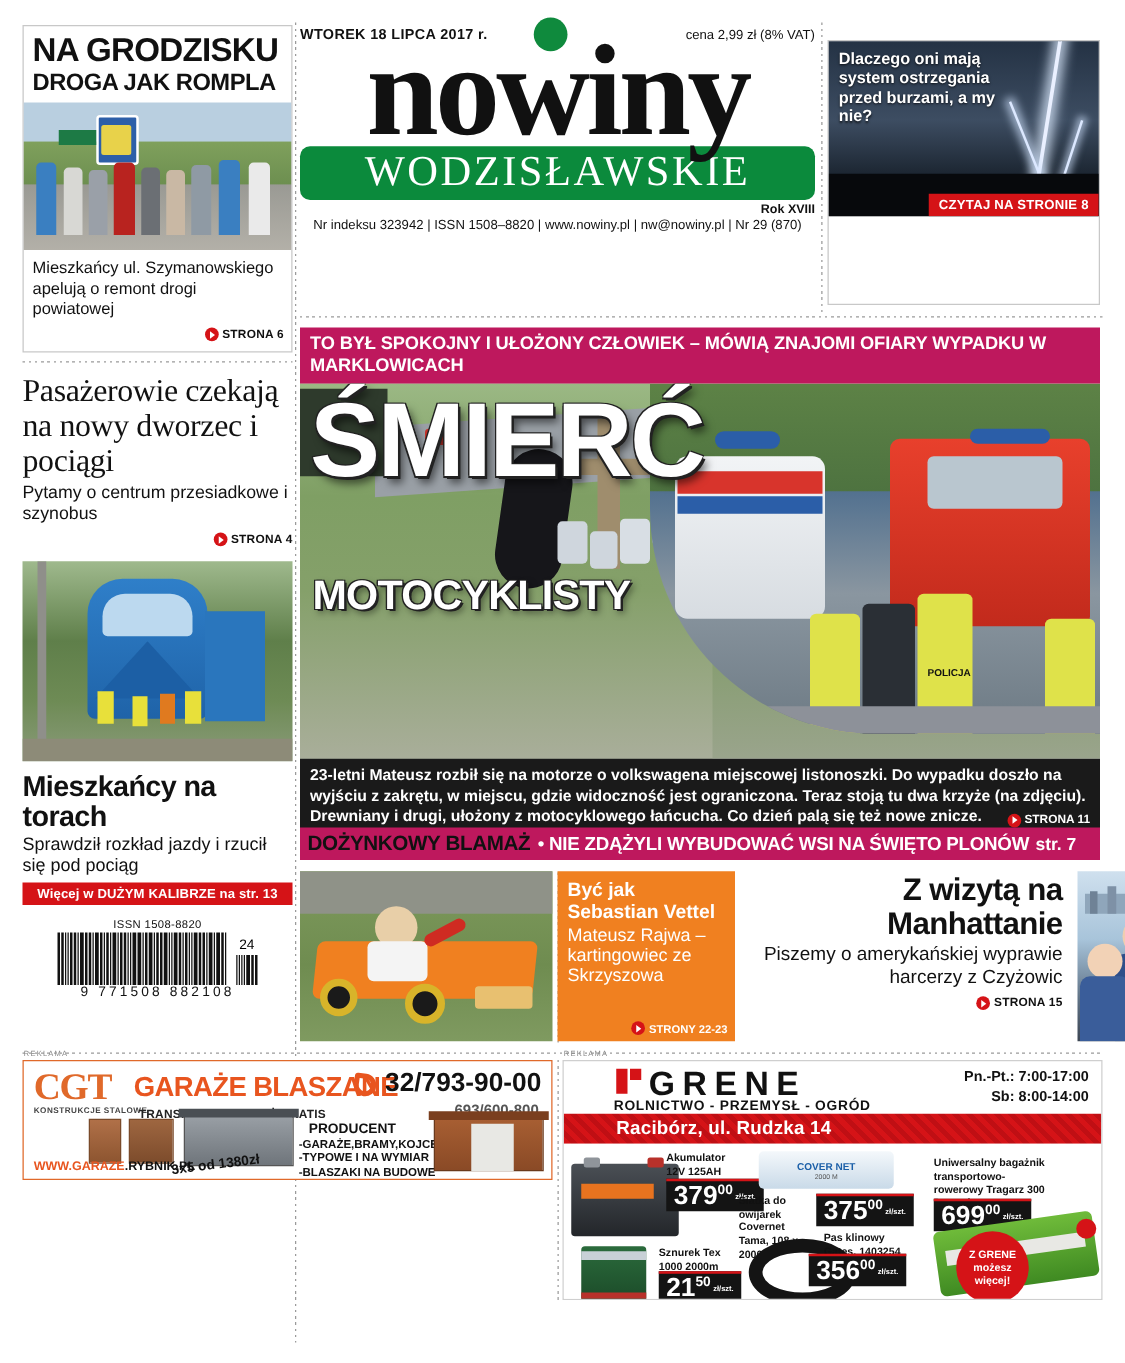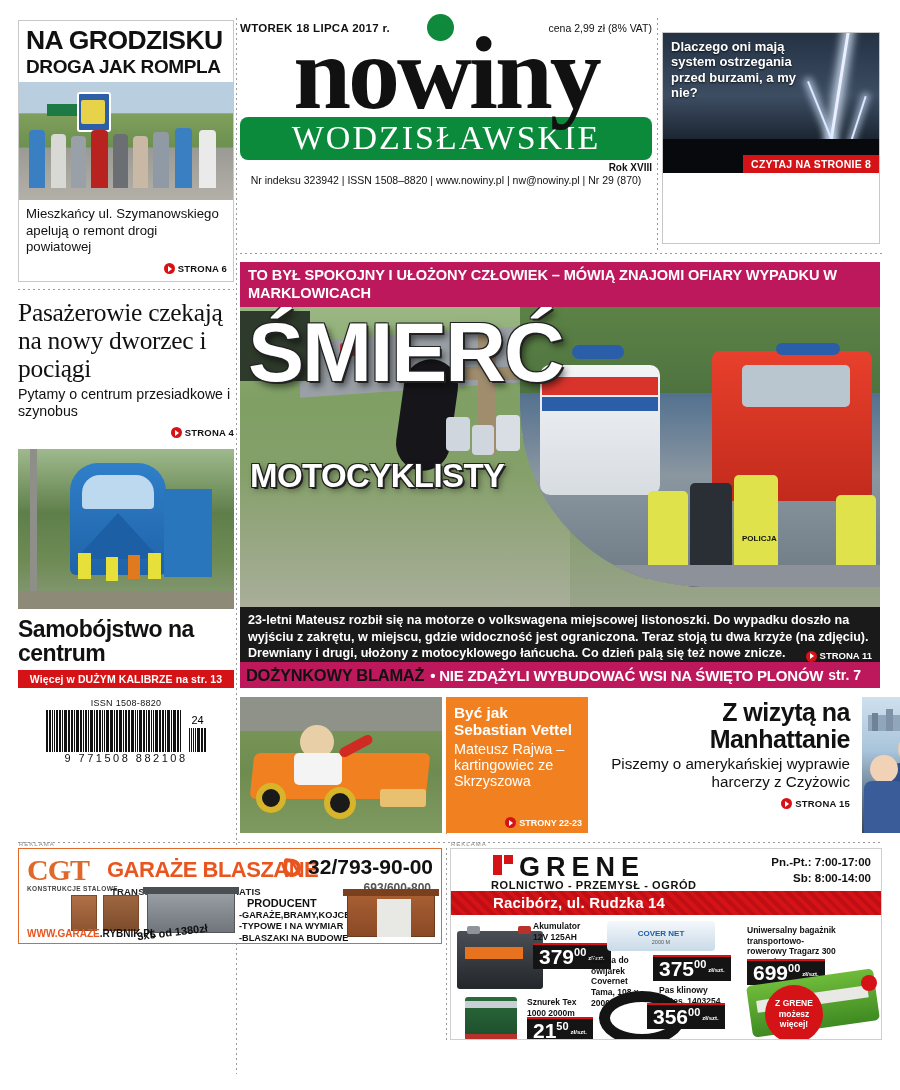--- a/index.html
+++ b/index.html
@@ -266,21 +266,22 @@
       <div style="position:absolute;left:146px;top:40px;width:48px;height:88px;background:#2a76bd;"></div>
       <div style="position:absolute;left:12px;top:0;width:7px;height:150px;background:#8f8f8a;"></div>
       <div style="position:absolute;left:60px;top:104px;width:13px;height:26px;background:#e8e03a;"></div>
       <div style="position:absolute;left:88px;top:108px;width:12px;height:24px;background:#e8e03a;"></div>
       <div style="position:absolute;left:110px;top:106px;width:12px;height:24px;background:#e07a1f;"></div>
       <div style="position:absolute;left:130px;top:104px;width:13px;height:26px;background:#e8e03a;"></div>
       <div style="position:absolute;left:0;bottom:0;right:0;height:18px;background:#8d8b78;"></div>
     </div>
 
     <div>
-      <div class="samo-head">Samobójstwo na centrum</div>
+      <div class="samo-head">Mieszkańcy na torach</div>
+      <div class="samo-sub">Sprawdził rozkład jazdy i rzucił się pod pociąg</div>
       <div class="red-strip">Więcej w DUŻYM KALIBRZE na str. 13</div>
     </div>
 
     <div class="barcode-wrap">
       <div class="issn-small">ISSN 1508-8820</div>
       <div style="display:flex; align-items:flex-end; justify-content:center; gap:8px;">
         <div class="bars" id="bars-main">
             <i style="width: 2px;"></i>
             <i style="width: 2px;"></i>
             <i style="width: 1px;"></i>

